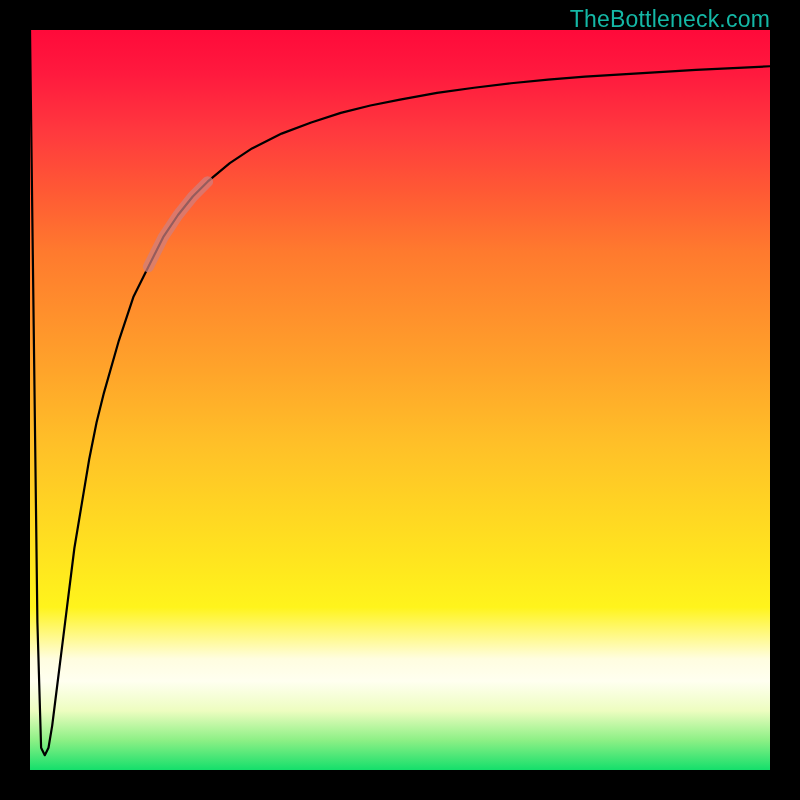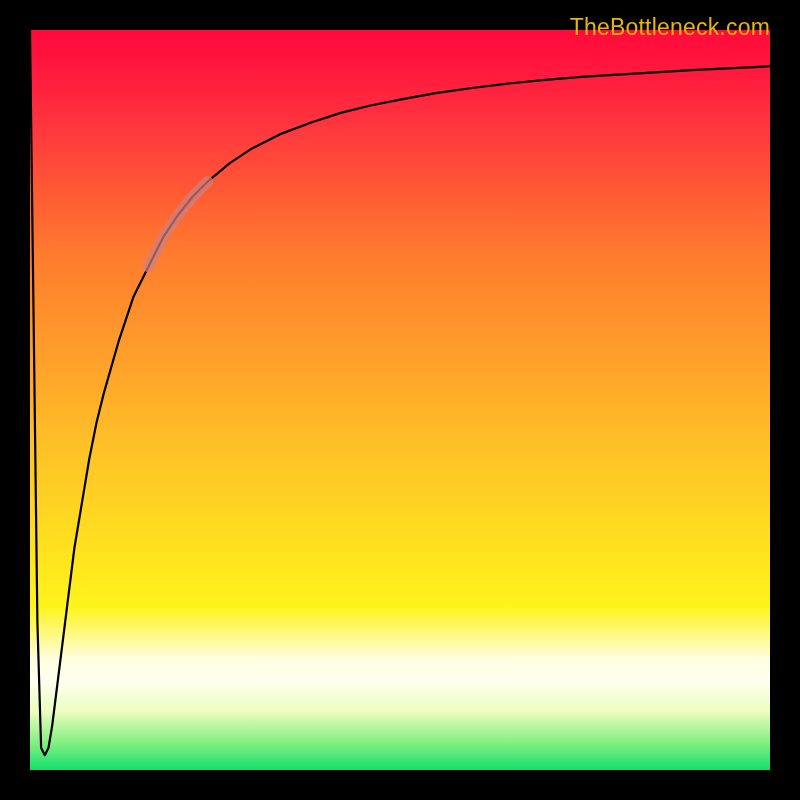--- a/index.html
+++ b/index.html
@@ -49,23 +49,23 @@
     );
   }
   .curve-svg {
     position: absolute;
     inset: 0;
     width: 100%;
     height: 100%;
   }
   .watermark {
     position: absolute;
-    top: 14px;
+    top: 6px;
     right: 30px;
-    color: #eab308;
+    color: #14b8a6;
     font-size: 23px;
     font-weight: 500;
     letter-spacing: 0.2px;
     user-select: none;
   }
 </style>
 </head>
 <body>
 
 <div class="frame">

